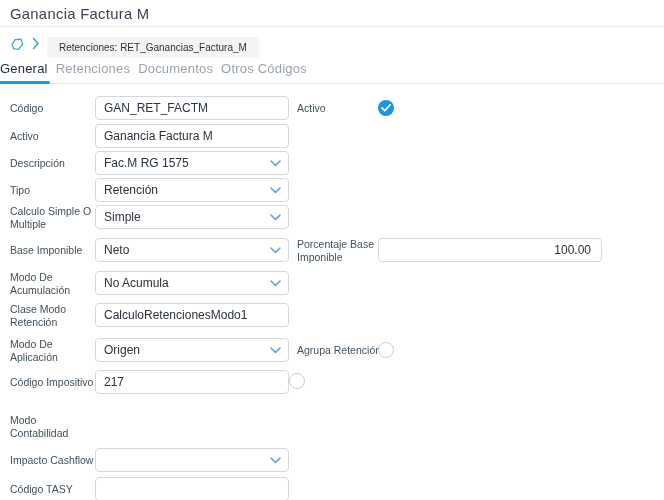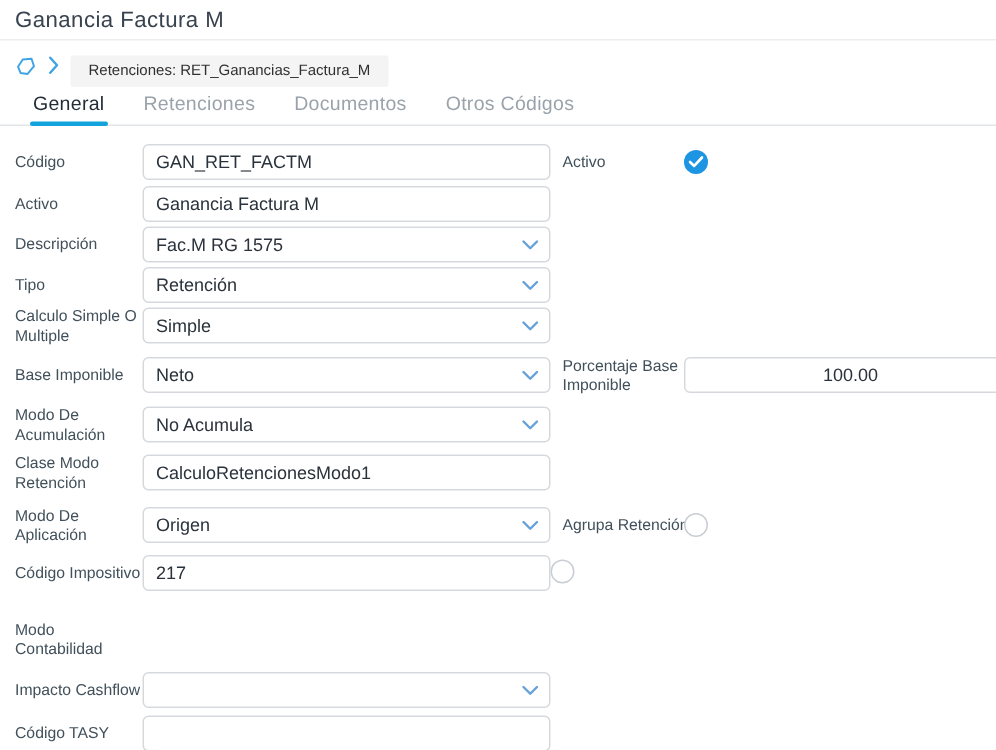--- a/index.html
+++ b/index.html
@@ -9,35 +9,35 @@
 
   
   .title-bar { position:absolute; top:0; left:0; right:0; height:27px; border-bottom:1px solid #ededed; }
   .page-title { position:absolute; left:10px; top:6px; font-size:14.8px; color:#38434f; letter-spacing:.3px; font-weight:400; }
 
   
   .breadcrumb { position:absolute; top:37px; left:10px; height:20px; display:flex; align-items:flex-start; gap:7px; }
   .crumb-chip { background:#f4f4f4; border-radius:2px; padding:5px 12px; font-size:10px; color:#303030; white-space:nowrap; cursor:pointer; }
 
   
-  .tabs { position:absolute; top:59px; left:0; right:0; height:25px; padding-left:22px; border-bottom:1px solid #e3e6e9; display:flex; gap:26px; }
+  .tabs { position:absolute; top:59px; left:0; right:0; height:25px; padding-left:0; border-bottom:1px solid #e3e6e9; display:flex; gap:8px; }
   .tab { position:relative; font-size:13px; color:#9aa3ab; letter-spacing:.2px; cursor:pointer; padding-top:2px; }
   .tab.active { color:#222d37; }
   .tab.active::after { content:""; position:absolute; left:-2px; right:-2px; bottom:-1px; height:3px; background:#12a3dc; border-radius:2px; }
 
   
   .row { position:absolute; left:10px; display:flex; align-items:flex-start; }
   .flabel { width:84px; margin-right:1px; min-height:24px; display:flex; align-items:center;
             font-size:10.5px; color:#41505a; line-height:12.5px; white-space:pre-line; }
-  .field { position:relative; width:272px; flex:none; }
+  .field { position:relative; width:194px; flex:none; }
   .tinput { width:100%; height:24px; border:1px solid #d5d9de; border-radius:4px; background:#fff;
             padding:0 8px; font-size:12px; color:#2a323c; font-family:inherit; outline:none; }
   .sel .tinput { padding-right:26px; }
   .sel .chev { position:absolute; right:8px; top:9px; pointer-events:none; }
-  .num { text-align:center; padding-right:10px; }
+  .num { text-align:right; padding-right:10px; }
 
   .rlabel { width:81px; margin-left:8px; min-height:24px; display:flex; align-items:center;
             font-size:10.5px; color:#41505a; line-height:13px; white-space:pre-line; }
   .rlabel.rtop { align-items:flex-start; min-height:0; padding-top:2px; }
   .rfield { position:relative; width:224px; flex:none; }
 
   .circle { width:16px; height:16px; border-radius:50%; margin-top:4px; flex:none; cursor:pointer; }
   .circle.unchecked { border:1px solid #c9ced4; background:#fff; }
   .circle.checked { background:#1e95e3; display:flex; align-items:center; justify-content:center; }
   .circle.mt { margin-top:3px; }

